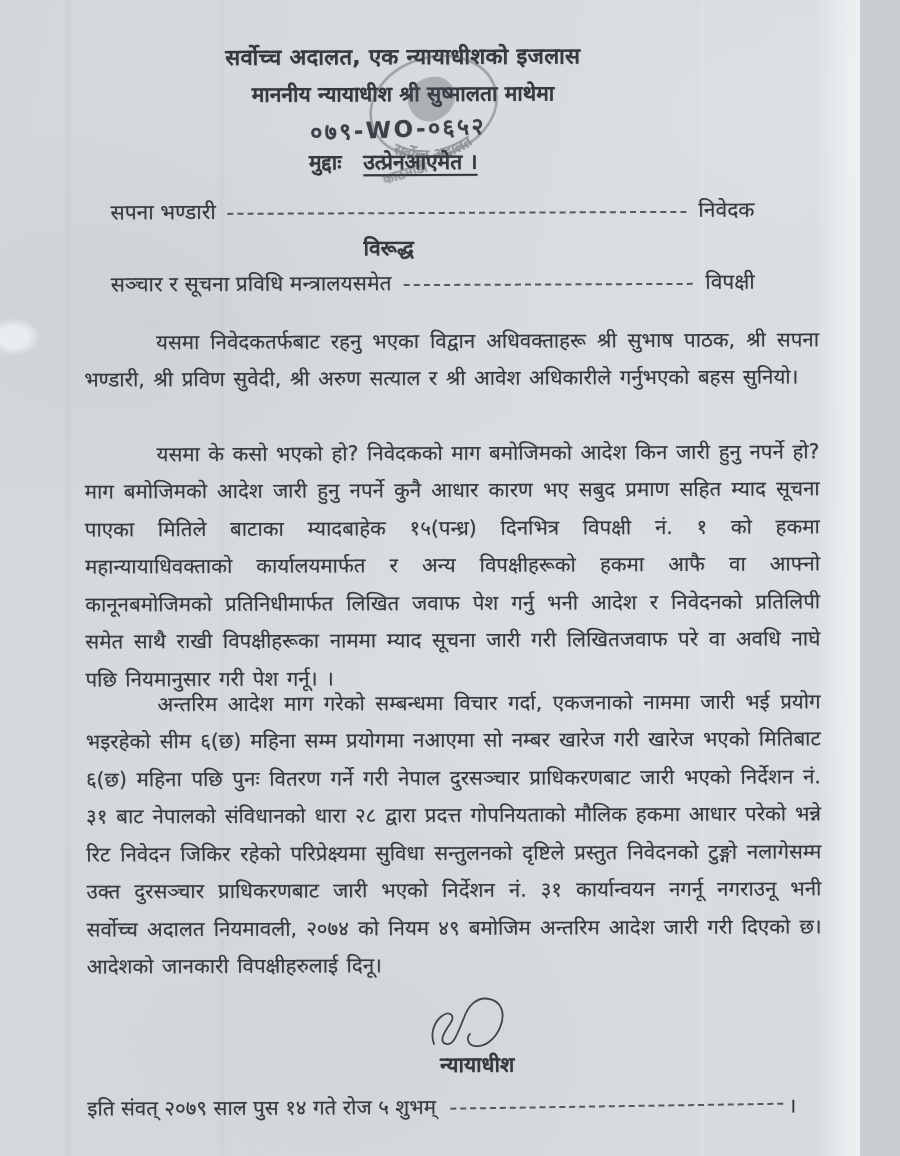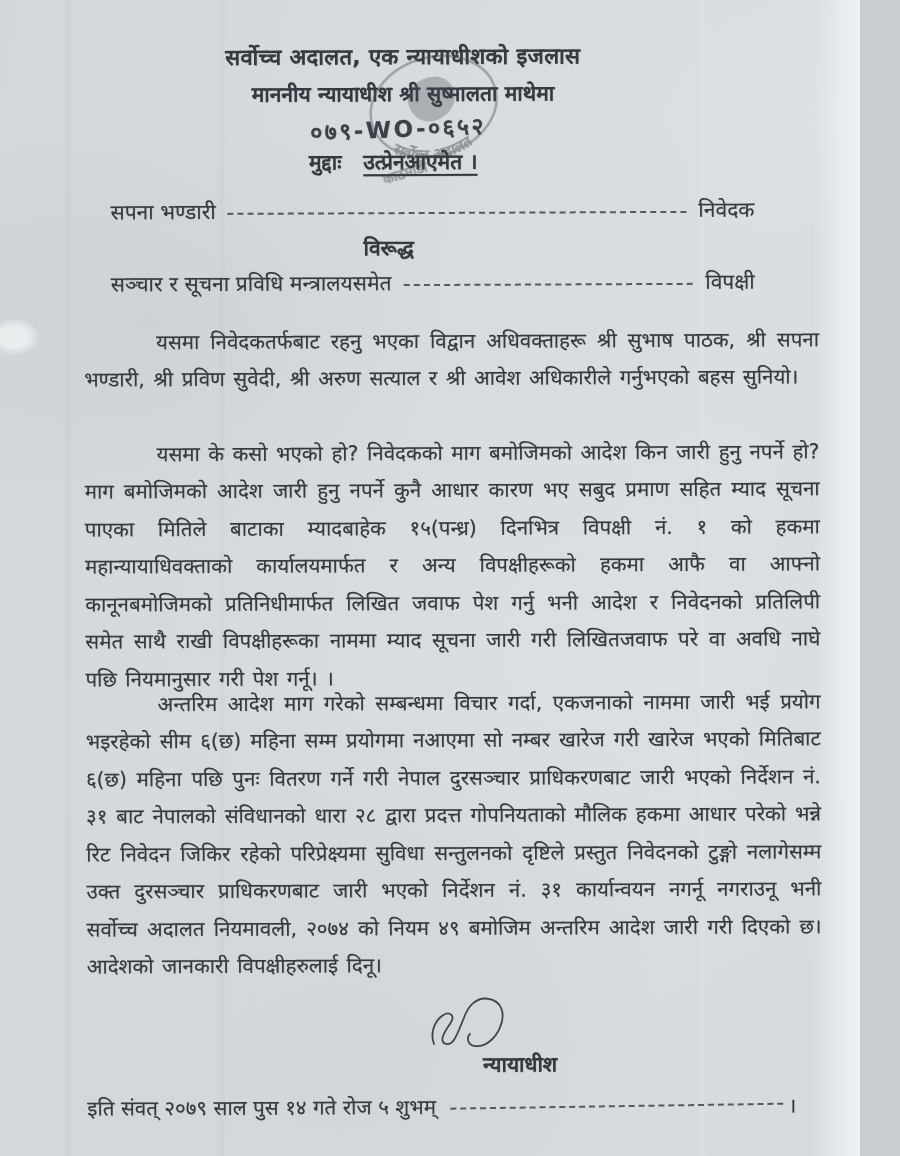--- a/index.html
+++ b/index.html
@@ -51,21 +51,21 @@
     font-size:21px;font-weight:bold;}
   .pr2{top:268px;}
   
   .para{position:absolute;left:85px;width:735px;text-align:justify;font-size:20.5px;
     line-height:37.5px;text-indent:72px;word-spacing:2px;}
   .p1{top:302px;}
   .p2{top:414px;}
   .p3{top:664px;}
   
   .signature{position:absolute;left:418px;top:992px;width:115px;height:64px;}
-  .judge-title{position:absolute;top:1050px;left:395px;width:160px;text-align:right;
+  .judge-title{position:absolute;top:1050px;left:395px;width:160px;text-align:center;
     font-size:21px;font-weight:bold;}
   
   .footer{position:absolute;left:85px;right:66px;top:1092px;display:flex;
     align-items:baseline;font-size:20.5px;}
   .footer .dashes{flex:1;align-self:center;border-bottom:2px dashed #3e444b;height:0;
     margin:0 6px 0 14px;transform:rotate(-0.6deg) translateY(1px);opacity:0.85;}
 </style>
 </head>
 <body>
 

